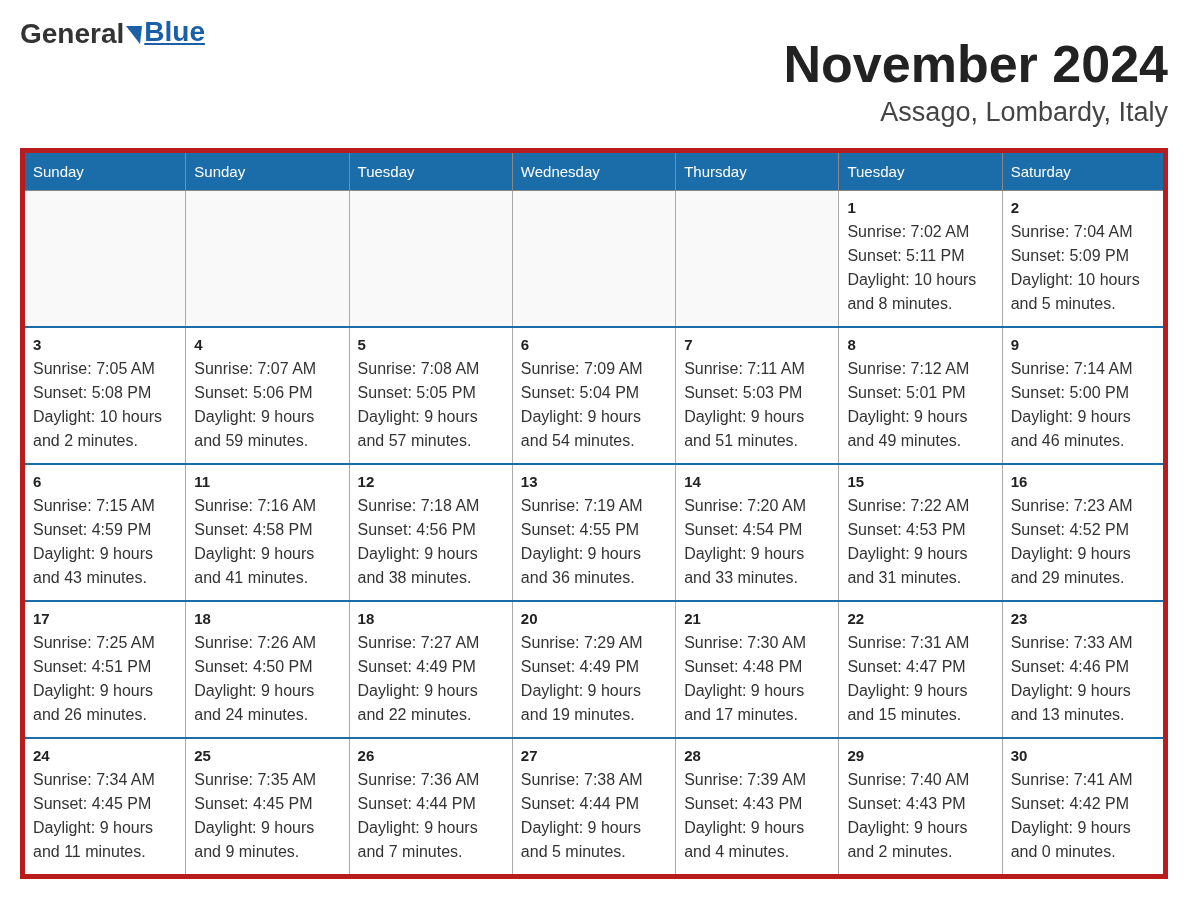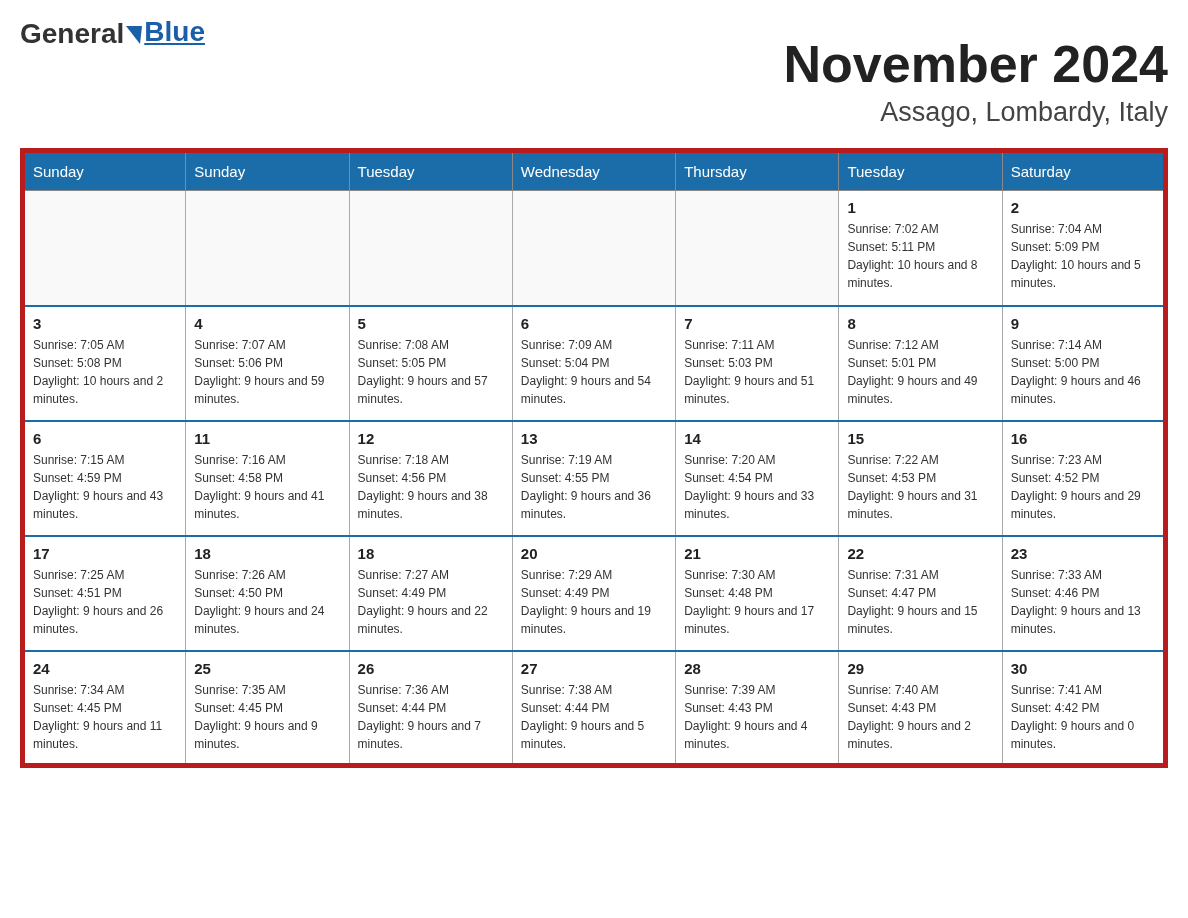--- a/index.html
+++ b/index.html
@@ -74,21 +74,21 @@
       min-height: 110px;
       height: 115px;
     }
     .day-num {
       font-size: 15px;
       font-weight: bold;
       color: #222;
       margin-bottom: 4px;
     }
     .day-info {
-      font-size: 12px;
+      font-size: 16px;
       color: #333;
       line-height: 1.5;
     }
     .empty-cell {
       background: #f9f9f9;
     }
     .row-divider td {
       border-top: 2px solid #1a6da8;
     }
   </style>

